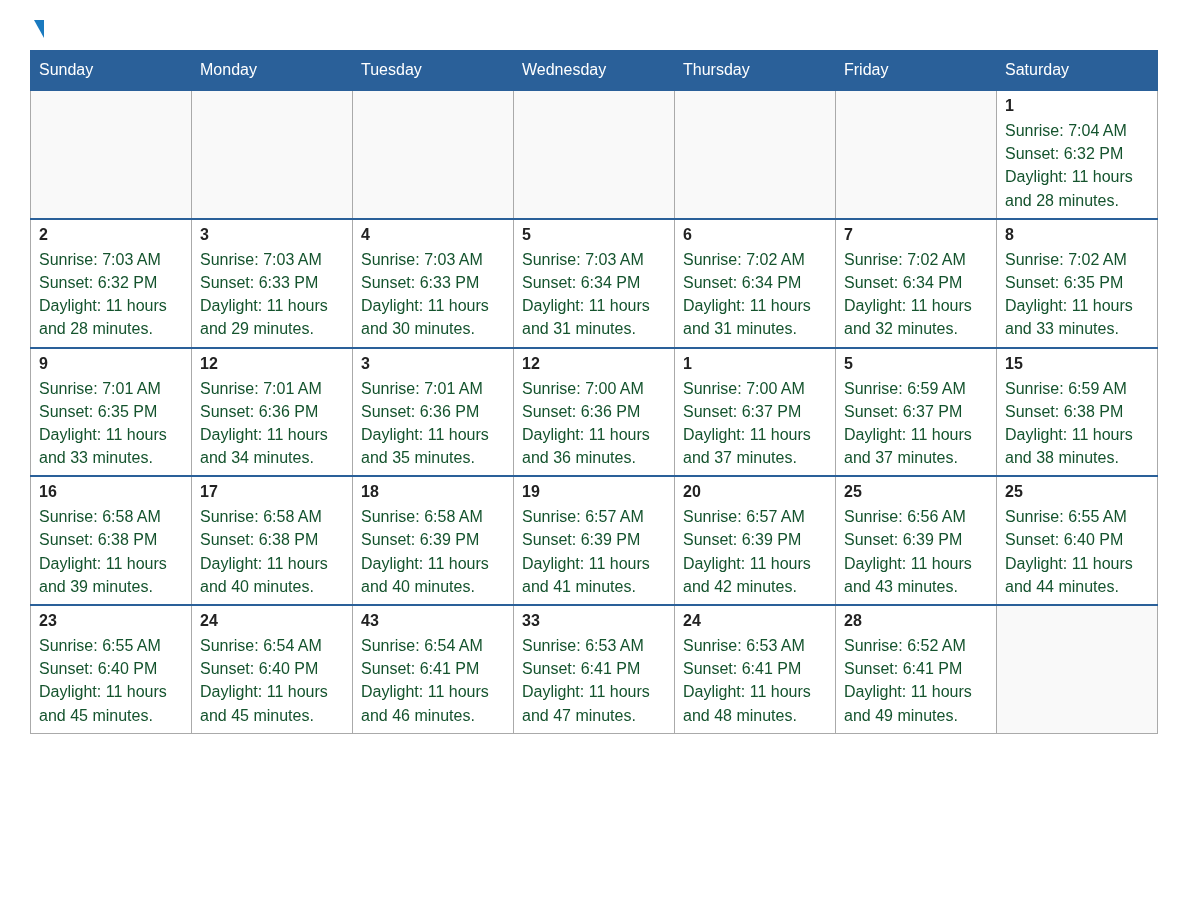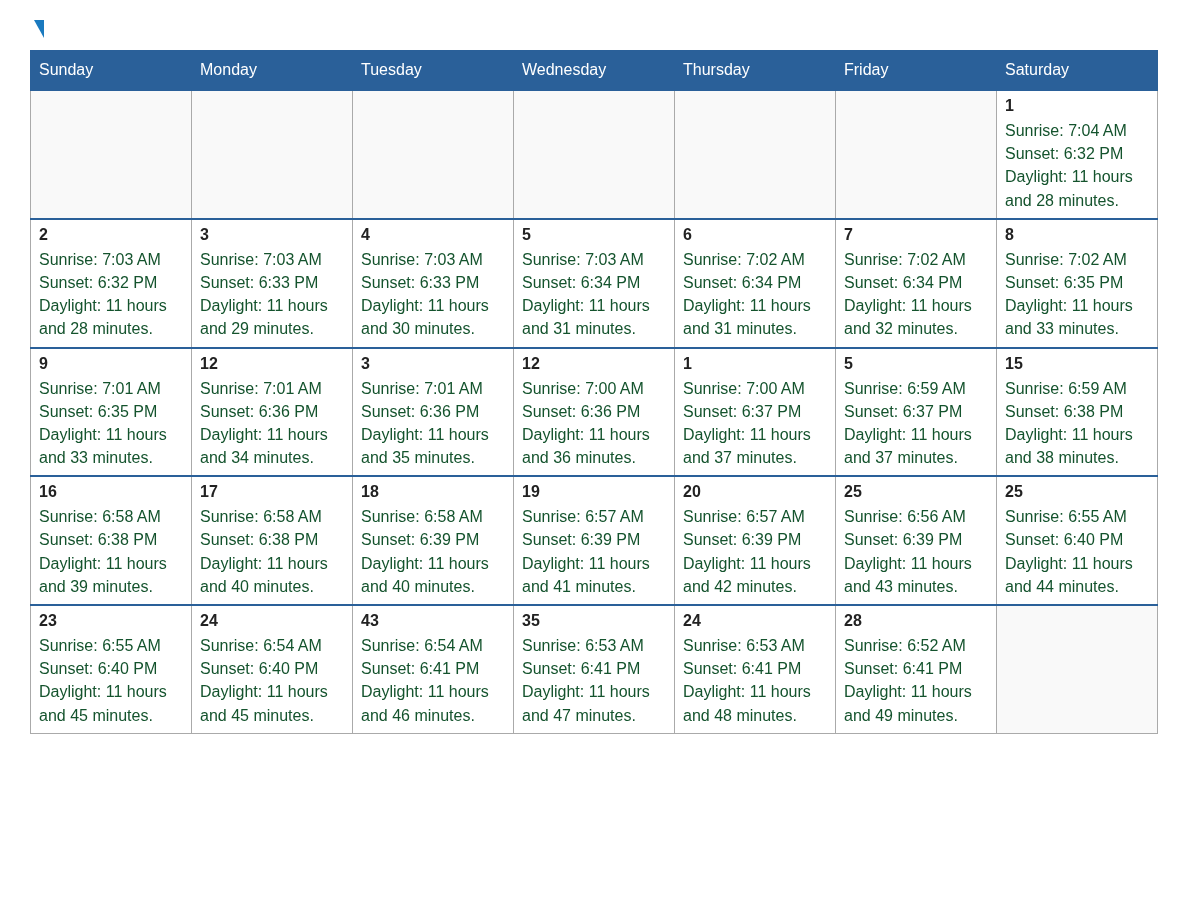--- a/index.html
+++ b/index.html
@@ -239,21 +239,21 @@
         </td>
         <td>
           <span class="day-number">24</span>
           <div class="day-info">Sunrise: 6:54 AM<br>Sunset: 6:40 PM<br>Daylight: 11 hours and 45 minutes.</div>
         </td>
         <td>
           <span class="day-number">43</span>
           <div class="day-info">Sunrise: 6:54 AM<br>Sunset: 6:41 PM<br>Daylight: 11 hours and 46 minutes.</div>
         </td>
         <td>
-          <span class="day-number">35</span>
+          <span class="day-number">33</span>
           <div class="day-info">Sunrise: 6:53 AM<br>Sunset: 6:41 PM<br>Daylight: 11 hours and 47 minutes.</div>
         </td>
         <td>
           <span class="day-number">24</span>
           <div class="day-info">Sunrise: 6:53 AM<br>Sunset: 6:41 PM<br>Daylight: 11 hours and 48 minutes.</div>
         </td>
         <td>
           <span class="day-number">28</span>
           <div class="day-info">Sunrise: 6:52 AM<br>Sunset: 6:41 PM<br>Daylight: 11 hours and 49 minutes.</div>
         </td>

